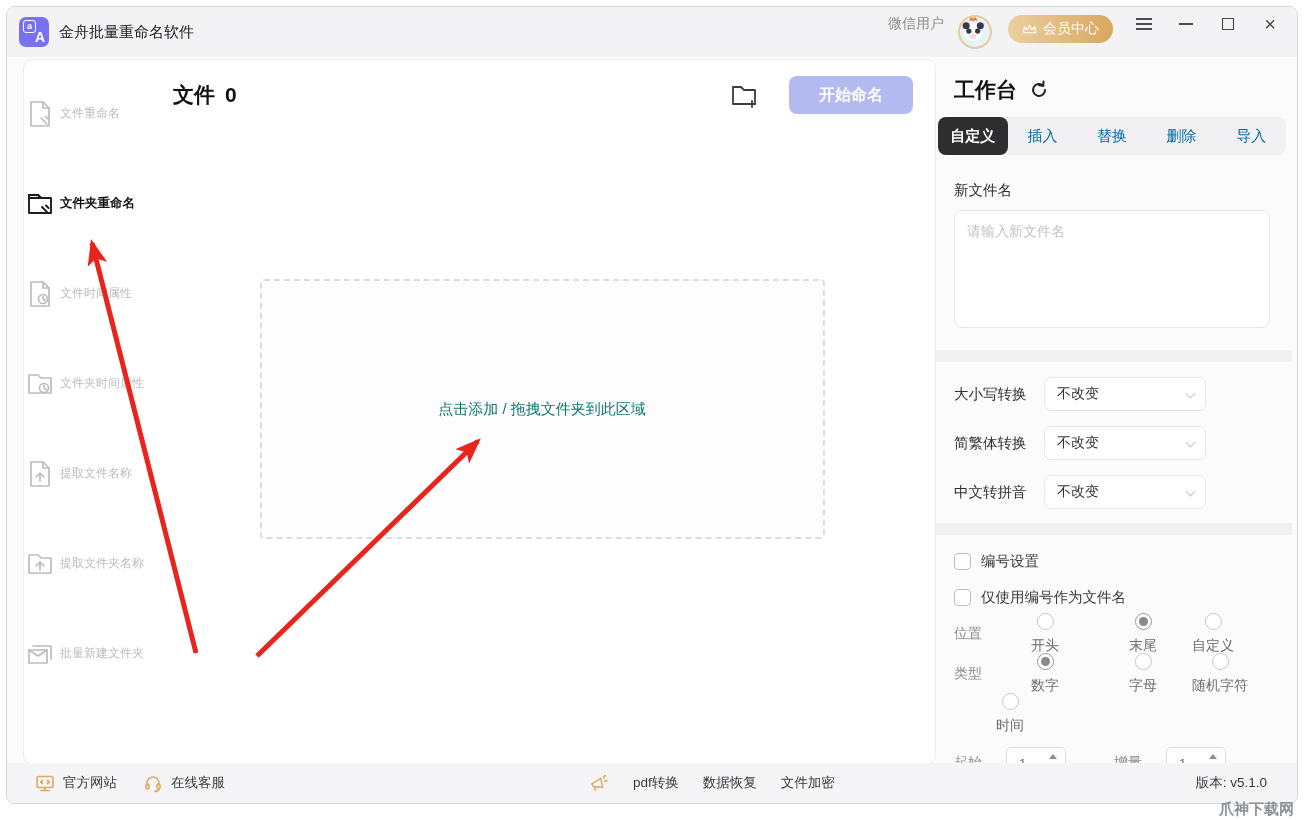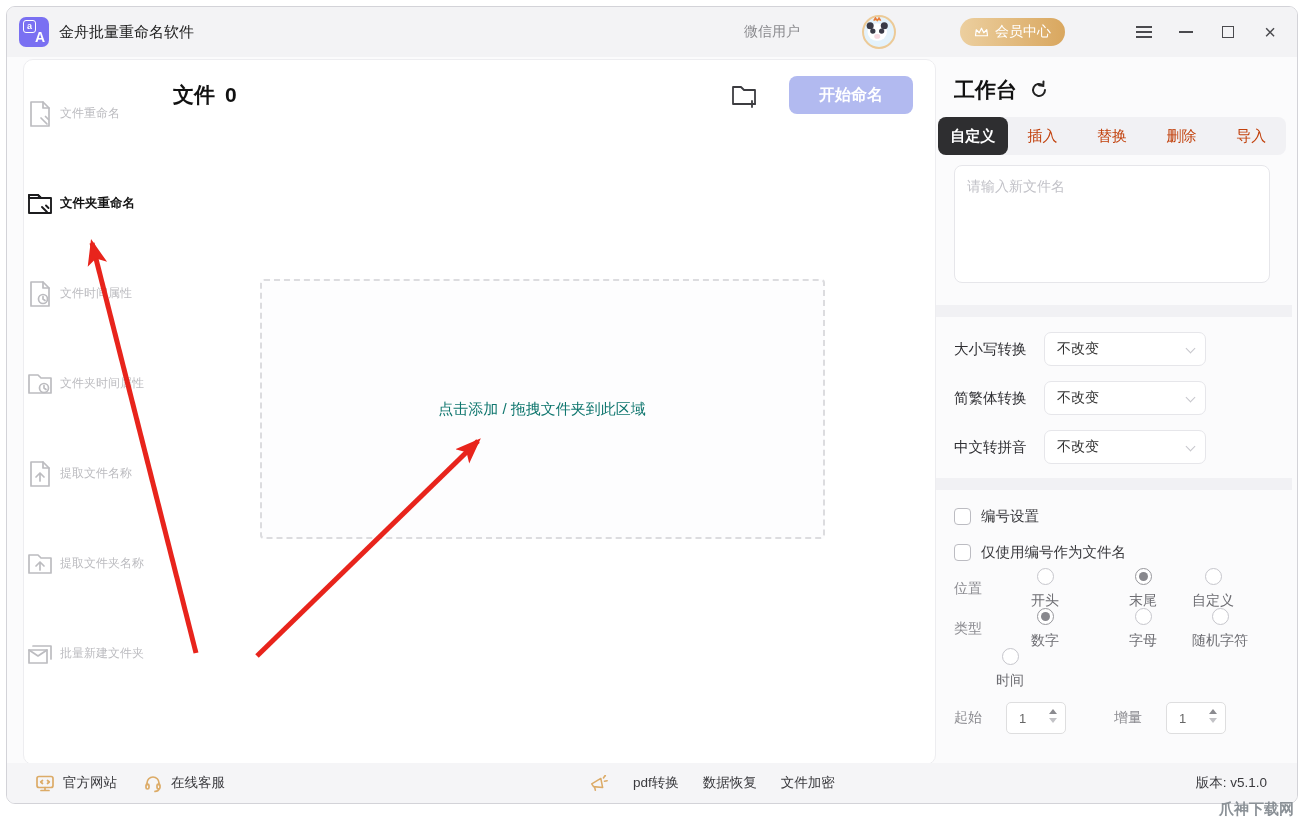--- a/index.html
+++ b/index.html
@@ -12,21 +12,21 @@
 
   
   .titlebar { position:absolute; left:0; top:0; right:0; height:50px; background:#f3f3f5;
               display:flex; align-items:center; justify-content:space-between; padding:0 18px 0 12px; }
   .tb-left { display:flex; align-items:center; gap:10px; }
   .app-icon { width:30px; height:30px; background:#7a70f2; border-radius:7px; position:relative; flex:0 0 auto; }
   .app-icon .sm { position:absolute; left:4px; top:3px; width:13px; height:13px; border:1.4px solid #fff; border-radius:3px;
                   color:#fff; font-size:9px; line-height:11px; text-align:center; font-weight:bold; }
   .app-icon .lg { position:absolute; right:4px; bottom:2px; color:#fff; font-size:14px; font-weight:bold; }
   .app-title { font-size:15px; color:#1a1a1a; }
-  .tb-right { display:flex; align-items:center;gap:48px; }
+  .tb-right { display:flex; align-items:flex-start; }
   .wechat-user { font-size:14px; color:#8a8a8e; margin-right:14px; }
   .avatar { width:34px; height:34px; border-radius:50%; background:#e4f2fb; border:2px solid #ecca97;
             position:relative; margin-right:16px; flex:0 0 auto; }
   .member-btn { height:28px; padding:0 14px; border-radius:14px; border:none; cursor:pointer;
                 background:linear-gradient(90deg,#eccf9f,#d9a75f); color:#fff; font-size:14px;
                 display:flex; align-items:center; gap:6px; margin-right:22px; }
   .win-ctrls { display:flex; align-items:center; gap:24px; }
   .wc { width:18px; height:18px; display:flex; align-items:center; justify-content:center; cursor:pointer; color:#4a4a4e; }
   .ic-menu { width:16px; height:12px; border-top:2px solid #4a4a4e; border-bottom:2px solid #4a4a4e; position:relative; }
   .ic-menu::after { content:""; position:absolute; left:0; top:3px; width:16px; height:2px; background:#4a4a4e; }
@@ -57,21 +57,21 @@
               background:#fdfdfe; display:flex; align-items:center; justify-content:center; cursor:pointer; }
   .dropzone .dz-text { font-size:15px; color:#0f766e; }
 
   
   .panel { position:absolute; left:929px; top:52px; width:356px; height:706px; overflow:hidden; background:#fbfbfc; }
   .ws-header { display:flex; align-items:center; gap:12px; margin:16px 0 0 18px; height:30px; }
   .ws-title { font-size:21px; font-weight:bold; color:#111; }
   .refresh { width:20px; height:20px; cursor:pointer; }
   .refresh svg { width:20px; height:20px; stroke:#222; fill:none; stroke-width:2; stroke-linecap:round; }
   .tabbar { margin:12px 6px 0 2px; height:38px; background:#f1f1f4; border-radius:8px; display:flex; align-items:center; }
-  .tab { flex:1; height:38px; display:flex; align-items:center; justify-content:center; font-size:15px; color:#c2410c; cursor:pointer; border-radius:8px; }
+  .tab { flex:1; height:38px; display:flex; align-items:center; justify-content:center; font-size:15px; color:#0369a1; cursor:pointer; border-radius:8px; }
   .tab.active { background:#2e2e30; color:#fff; font-weight:bold; }
 
   .sec { padding:0 22px 0 18px; }
   .field-label { margin-top:26px; font-size:14.5px; color:#2f2f33; }
   .newname { margin-top:10px; width:100%; height:118px; border:1px solid #e6e6ea; border-radius:8px; background:#fff;
              resize:none; padding:12px; font-size:14px; color:#333; outline:none; }
   .newname::placeholder { color:#c2c2c8; }
   .divider { height:12px; background:#f1f1f4; margin-top:18px; }
   .sel-row { display:flex; align-items:center; margin:15px 22px 0 18px; }
   .sel-row:first-of-type { margin-top:11px; }
@@ -265,20 +265,21 @@
 
       <div class="tabbar">
         <span class="tab active">自定义</span>
         <span class="tab">插入</span>
         <span class="tab">替换</span>
         <span class="tab">删除</span>
         <span class="tab">导入</span>
       </div>
 
       <div class="sec">
+        <div class="field-label">新文件名</div>
         <textarea class="newname" placeholder="请输入新文件名" style=""></textarea>
       </div>
 
       <div class="divider"></div>
 
       <div class="sel-row">
         <span class="sel-label">大小写转换</span>
         <div class="select">
           <span>不改变</span>
           <span class="chev"></span>

